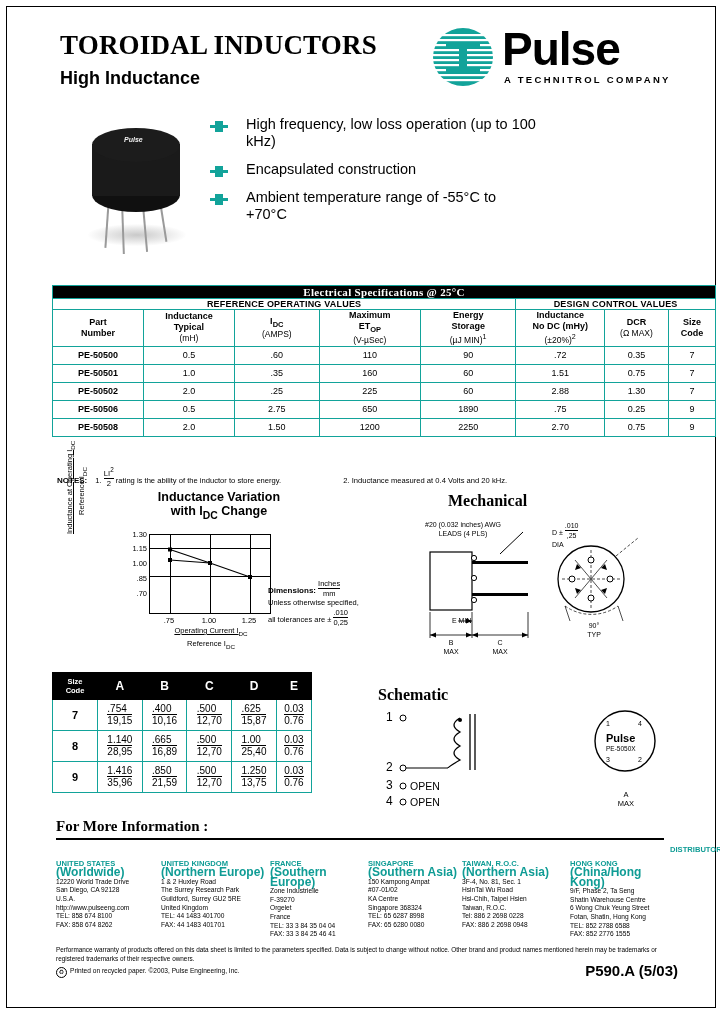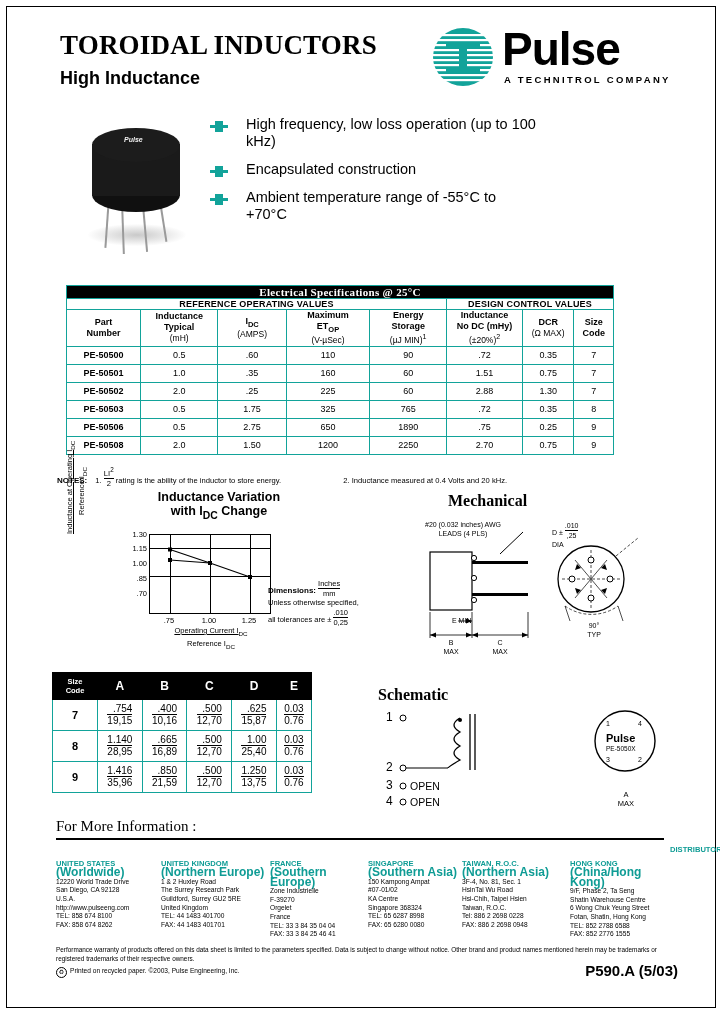--- a/index.html
+++ b/index.html
@@ -23,21 +23,21 @@
   .lead{position:absolute;width:2px;background:#9a9a9a;}
   .shadow{position:absolute;left:26px;top:114px;width:98px;height:22px;border-radius:50%;background:radial-gradient(ellipse at center,#c9c9c9 0%,#ffffff 72%);}
   .photo-brand{position:absolute;left:62px;top:26px;font-size:7px;color:#efefef;font-style:italic;font-weight:bold;}
 
   
   .bullets{position:absolute;left:210px;top:116px;width:330px;}
   .bul{position:relative;padding-left:36px;margin-bottom:11px;font-size:14.5px;line-height:17px;}
   .bul .ico{position:absolute;left:0;top:2px;width:18px;height:14px;}
 
   
-  .spec{position:absolute;left:66px;top:285px;width:548px;border-collapse:collapse;font-size:8px;}
+  .spec{position:absolute;left:52px;top:285px;width:664px;border-collapse:collapse;font-size:8px;}
   .spec td,.spec th{border:1px solid #12a39a;padding:0;text-align:center;vertical-align:middle;}
   .bandtitle{background:#000;color:#fff;font-family:"Liberation Serif",serif;font-weight:bold;font-size:11px;padding:3px 0 4px 0;border:1px solid #000;letter-spacing:.3px;}
   .grouphdr{font-weight:bold;font-size:9px;padding:3px 0;letter-spacing:.2px;}
   .colhdr{font-weight:bold;font-size:9px;line-height:11px;padding:5px 2px 5px 2px;}
   .colhdr .unit{font-weight:normal;font-size:8.5px;}
   .datarow td{font-size:9px;padding:3.5px 0;}
   .datarow td.pn{font-weight:bold;}
   .notes{position:absolute;left:57px;top:466px;width:606px;font-size:7.6px;}
   .notes b{font-size:8px;}
   .frac{display:inline-block;text-align:center;vertical-align:-3px;}
@@ -62,34 +62,34 @@
   .mech-title{position:absolute;left:448px;top:492px;font-family:"Liberation Serif",serif;font-weight:bold;font-size:16px;}
   .mech{position:absolute;left:380px;top:520px;width:300px;height:150px;}
   .mech-lbl{position:absolute;font-size:7px;line-height:9px;text-align:center;}
 
   
   .sizetbl{position:absolute;left:52px;top:672px;width:260px;border-collapse:collapse;font-size:10px;}
   .sizetbl th{background:#000;color:#fff;font-weight:bold;border:1px solid #000;padding:4px 0;font-size:12px;}
   .sizetbl th.small{font-size:7.5px;line-height:9px;}
   .sizetbl td{border:1px solid #12a39a;text-align:center;padding:3px 0;font-size:10px;line-height:11px;}
   .sizetbl td.code{font-weight:bold;font-size:11px;}
-  .f2{display:inline-block;text-align:right;}
+  .f2{display:inline-block;text-align:left;}
   .f2 .n{display:block;line-height:11px;}
   .f2 .d{display:block;border-top:1px solid #000;line-height:12px;}
 
   
   .sch-title{position:absolute;left:378px;top:686px;font-family:"Liberation Serif",serif;font-weight:bold;font-size:16px;}
   .sch{position:absolute;left:378px;top:708px;width:300px;height:110px;font-size:11px;}
   .pin{position:absolute;font-size:12px;}
   .open{position:absolute;font-size:10.5px;}
   .mk{position:absolute;font-size:7px;}
   .amax{position:absolute;left:208px;top:82px;width:80px;text-align:center;font-size:7.5px;line-height:9px;}
 
   
-  .fmi{position:absolute;left:56px;top:818px;font-family:"Liberation Serif",serif;font-weight:normal;font-size:15px;}
+  .fmi{position:absolute;left:56px;top:818px;font-family:"Liberation Serif",serif;font-weight:bold;font-size:15px;}
   .fmi-rule{position:absolute;left:56px;top:838px;width:608px;height:1.5px;background:#000;}
   .contacts{position:absolute;left:56px;top:843px;width:620px;}
   .col{position:absolute;top:16px;font-size:6.6px;line-height:8.6px;}
   .col .hd{color:#0f9c95;font-weight:bold;font-size:7.6px;line-height:9.4px;}
   .col .hd2{color:#0f9c95;font-weight:bold;font-size:12px;line-height:9.4px;}
   .distrib{position:absolute;left:614px;top:0;color:#0f9c95;font-weight:bold;font-size:7.6px;}
   .disc{position:absolute;left:56px;top:946px;width:608px;font-size:6.4px;line-height:8.6px;}
   .recy{position:absolute;left:56px;top:967px;font-size:6.6px;}
   .recy .sym{display:inline-block;width:9px;height:9px;border:1px solid #000;border-radius:50%;text-align:center;line-height:9px;font-size:6px;vertical-align:-1px;margin-right:3px;}
   .docnum{position:absolute;right:42px;top:962px;font-weight:bold;font-size:15px;}
@@ -206,30 +206,20 @@
     </tr>
     <tr class="datarow">
       <td class="pn">PE-50502</td>
       <td>2.0</td>
       <td>.25</td>
       <td>225</td>
       <td>60</td>
       <td>2.88</td>
       <td>1.30</td>
       <td>7</td>
-    </tr>
-    <tr class="datarow">
-      <td class="pn">PE-50503</td>
-      <td>0.5</td>
-      <td>1.75</td>
-      <td>325</td>
-      <td>765</td>
-      <td>.72</td>
-      <td>0.35</td>
-      <td>8</td>
     </tr>
     <tr class="datarow">
       <td class="pn">PE-50506</td>
       <td>0.5</td>
       <td>2.75</td>
       <td>650</td>
       <td>1890</td>
       <td>.75</td>
       <td>0.25</td>
       <td>9</td>

